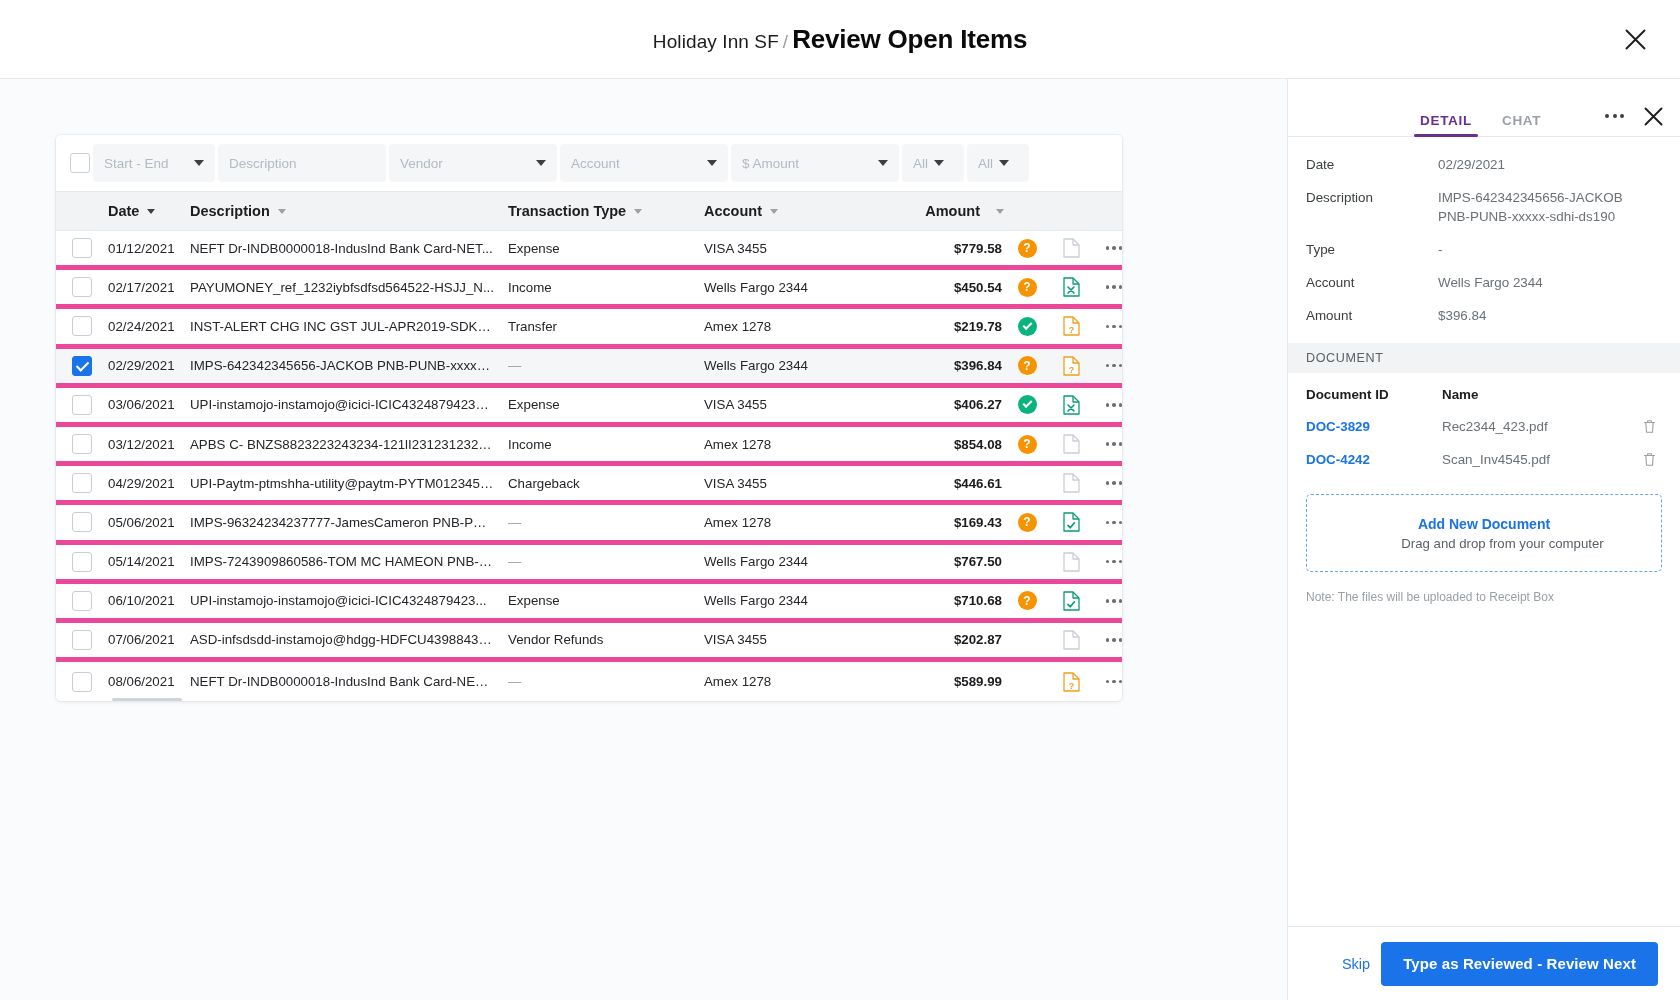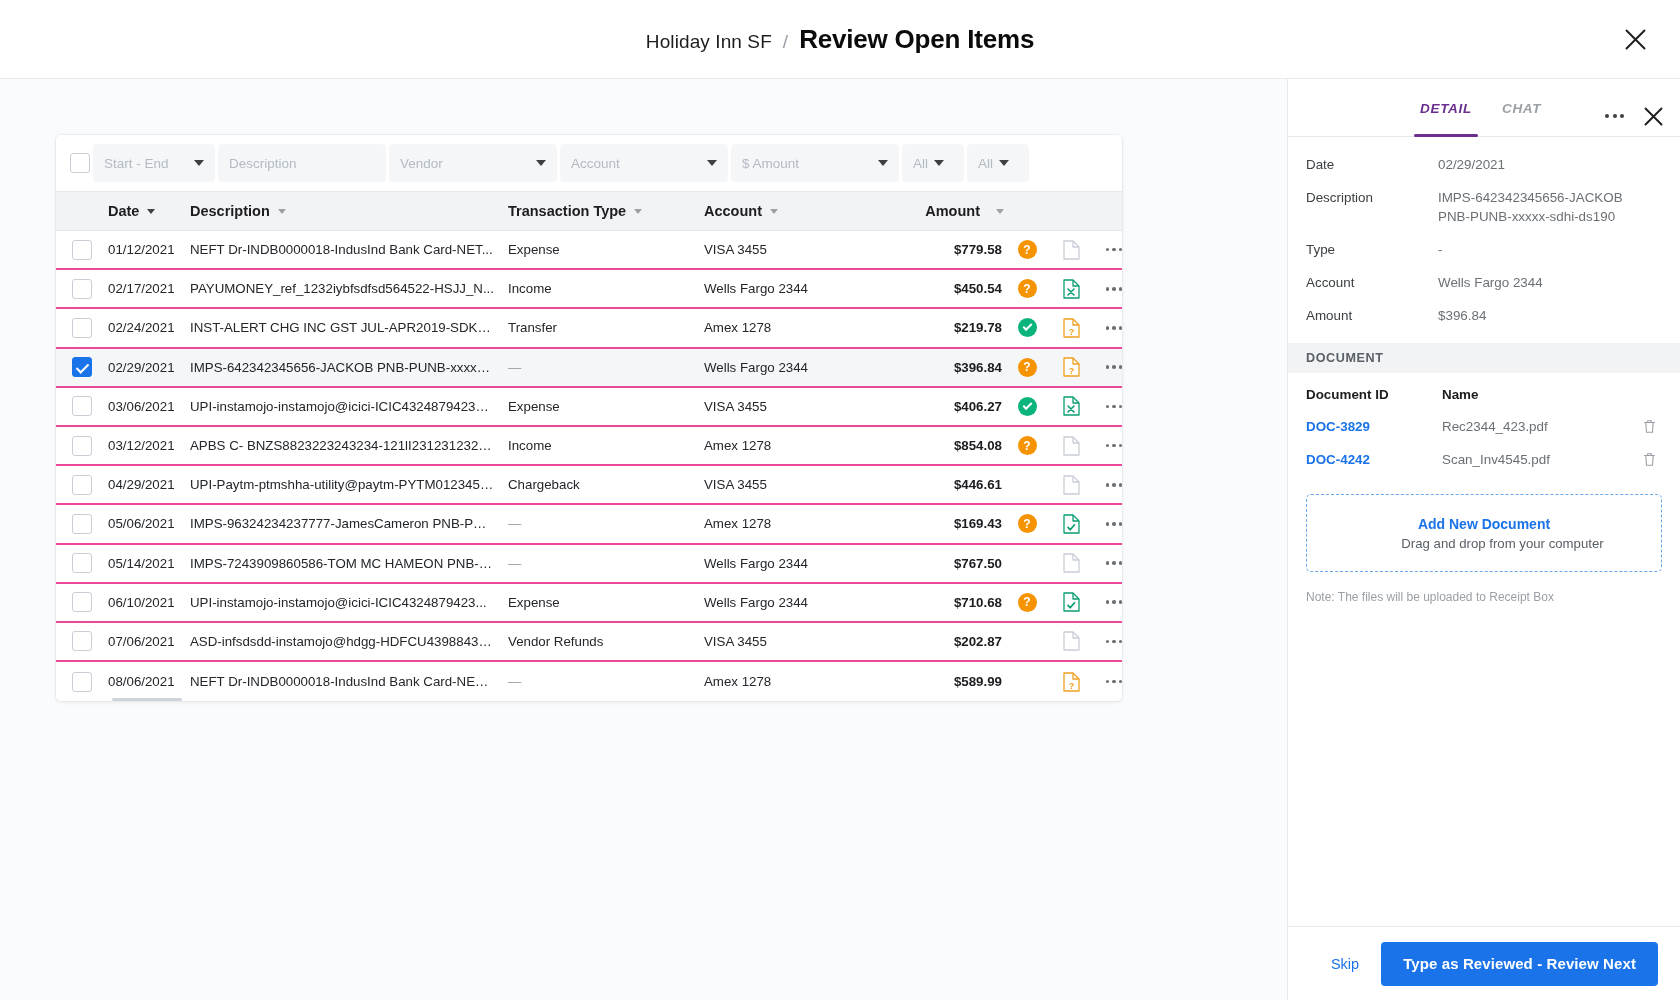--- a/index.html
+++ b/index.html
@@ -12,21 +12,21 @@
   }
   .app { position: relative; width: 1680px; height: 1000px; display: flex; flex-direction: column; }
 
   
   .header {
     height: 79px; flex: 0 0 79px;
     border-bottom: 1px solid #e6e8ea;
     display: flex; align-items: center; justify-content: center;
     position: relative; background: #fff;
   }
-  .header-title-wrap { display: flex; align-items: baseline; gap: 11px; }
+  .header-title-wrap { display: flex; align-items: baseline; gap: 4px; }
   .breadcrumb-parent { font-size: 19px; color: #1d1d1f; font-weight: 400; letter-spacing: 0.1px; }
   .breadcrumb-sep { font-size: 19px; color: #9aa0a6; font-weight: 400; }
   .page-title { font-size: 26px; font-weight: 700; color: #0b0b0c; letter-spacing: -0.2px; }
   .header-close {
     position: absolute; right: 28px; top: 50%; transform: translateY(-50%);
     width: 34px; height: 34px; display: flex; align-items: center; justify-content: center;
     cursor: pointer;
   }
 
   
@@ -95,21 +95,21 @@
   .c-stat  { width: 46px; flex: 0 0 46px; display: flex; justify-content: center; align-items: center; }
   .c-doc   { width: 42px; flex: 0 0 42px; display: flex; justify-content: center; align-items: center; }
   .c-more  { width: 44px; flex: 0 0 44px; display: flex; justify-content: center; align-items: center; }
 
   .thead .c-amt { justify-content: flex-end; }
   .thead .c-amt .th-sort { margin-left: 8px; }
 
   
   .trow {
     display: flex; align-items: center; height: 39.2px;
-    border-bottom: 2px solid #ec4899; font-size: 13.3px; color: #23262a;
+    border-bottom: 5px solid #ec4899; font-size: 13.3px; color: #23262a;
     background: #fff;
   }
   .trow:last-child { border-bottom: none; }
   .trow.selected { background: #f5f6f7; }
   .cell-date { color: #23262a; white-space: nowrap; }
   .cell-desc { color: #23262a; white-space: nowrap; overflow: hidden; text-overflow: ellipsis; }
   .cell-type { color: #23262a; }
   .cell-acct { color: #23262a; }
   .cell-amt { font-weight: 700; color: #1a1c1f; font-size: 13.3px; padding-right: 2px; }
   .dash { color: #9aa0a6; }
@@ -146,22 +146,22 @@
   .panel {
     width: 392px; flex: 0 0 392px; background: #fff;
     display: flex; flex-direction: column; min-height: 0;
   }
   .panel-tabs {
     height: 58px; flex: 0 0 58px; display: flex; align-items: flex-end;
     border-bottom: 1px solid #e6e8ea; padding: 0 16px 0 0; position: relative;
   }
   .tab {
     font-size: 13.5px; font-weight: 700; letter-spacing: 0.7px;
-    padding: 0 2px 20px 2px; margin-right: 26px; cursor: pointer;
-    color: #9aa0a6; position: relative; font-style: italic;
+    padding: 0 2px 8px 2px; margin-right: 26px; cursor: pointer;
+    color: #9aa0a6; position: relative;
   }
   .tab:first-child { margin-left: 130px; }
   .tab.active { color: #6b2f8f; }
   .tab.active:after {
     content: ""; position: absolute; left: -4px; right: -4px; bottom: -1px;
     height: 3px; background: #6b2f8f; border-radius: 2px;
   }
   .panel-tab-actions { margin-left: auto; display: flex; align-items: center; gap: 18px; padding-bottom: 9px; }
   .panel-kebab { display: flex; gap: 3.5px; cursor: pointer; }
   .panel-kebab i { width: 4px; height: 4px; border-radius: 50%; background: #3c4043; display: block; }
@@ -170,21 +170,21 @@
   .panel-scroll { flex: 1; overflow: hidden; display: flex; flex-direction: column; min-height: 0; }
 
   .detail-fields { padding: 18px 22px 14px 18px; }
   .drow { display: flex; margin-bottom: 14px; font-size: 13.4px; line-height: 19px; }
   .drow:last-child { margin-bottom: 4px; }
   .dlabel { width: 132px; flex: 0 0 132px; color: #3c4043; }
   .dvalue { flex: 1; color: #6b7075; word-break: break-word; }
 
   .doc-section-head {
     background: #f1f3f5; height: 30px; display: flex; align-items: center;
-    padding: 0 18px; font-size: 12.6px; font-weight: 700; letter-spacing: 0.6px; color: #5a6067;
+    padding: 0 18px; font-size: 12.6px; font-weight: 400; letter-spacing: 0.6px; color: #5a6067;
   }
   .doc-table { padding: 0 18px; }
   .doc-head-row { display: flex; padding: 14px 0 8px 0; font-size: 13.4px; font-weight: 700; color: #1d1d1f; }
   .doc-col-id { width: 136px; flex: 0 0 136px; }
   .doc-col-name { flex: 1; }
   .doc-col-del { width: 26px; flex: 0 0 26px; }
   .doc-row { display: flex; align-items: center; padding: 9px 0; font-size: 13.4px; }
   .doc-id { width: 136px; flex: 0 0 136px; color: #1a73e8; font-weight: 700; cursor: pointer; }
   .doc-name { flex: 1; color: #6b7075; }
   .doc-del { width: 26px; flex: 0 0 26px; cursor: pointer; display: flex; justify-content: center; }
@@ -194,21 +194,21 @@
     border: 1.6px dashed #6aa6e8; border-radius: 5px;
     display: flex; flex-direction: column; align-items: center; justify-content: center; gap: 4px;
     cursor: pointer;
   }
   .dz-title { color: #1a73e8; font-weight: 700; font-size: 14px; }
   .dz-sub { color: #5a6067; font-size: 13.2px; padding-left: 37px; }
   .dz-note { padding: 18px 18px 0 18px; font-size: 12px; color: #9aa0a6; }
 
   .panel-footer {
     flex: 0 0 74px; height: 74px; border-top: 1px solid #e6e8ea;
-    display: flex; align-items: center; justify-content: flex-end; gap: 22px;
+    display: flex; align-items: center; justify-content: flex-end; gap: 11px;
     padding: 0 22px 0 18px; background: #fff;
   }
   .btn-skip { color: #1a73e8; font-size: 14.5px; font-weight: 400; cursor: pointer; background: none; border: none; font-family: inherit; }
   .btn-primary {
     background: #1a73e8; color: #fff; border: none; border-radius: 4px;
     height: 44px; padding: 0 22px; font-size: 15px; font-weight: 700; cursor: pointer;
     font-family: inherit; letter-spacing: 0.1px;
   }
 </style>
 </head>

